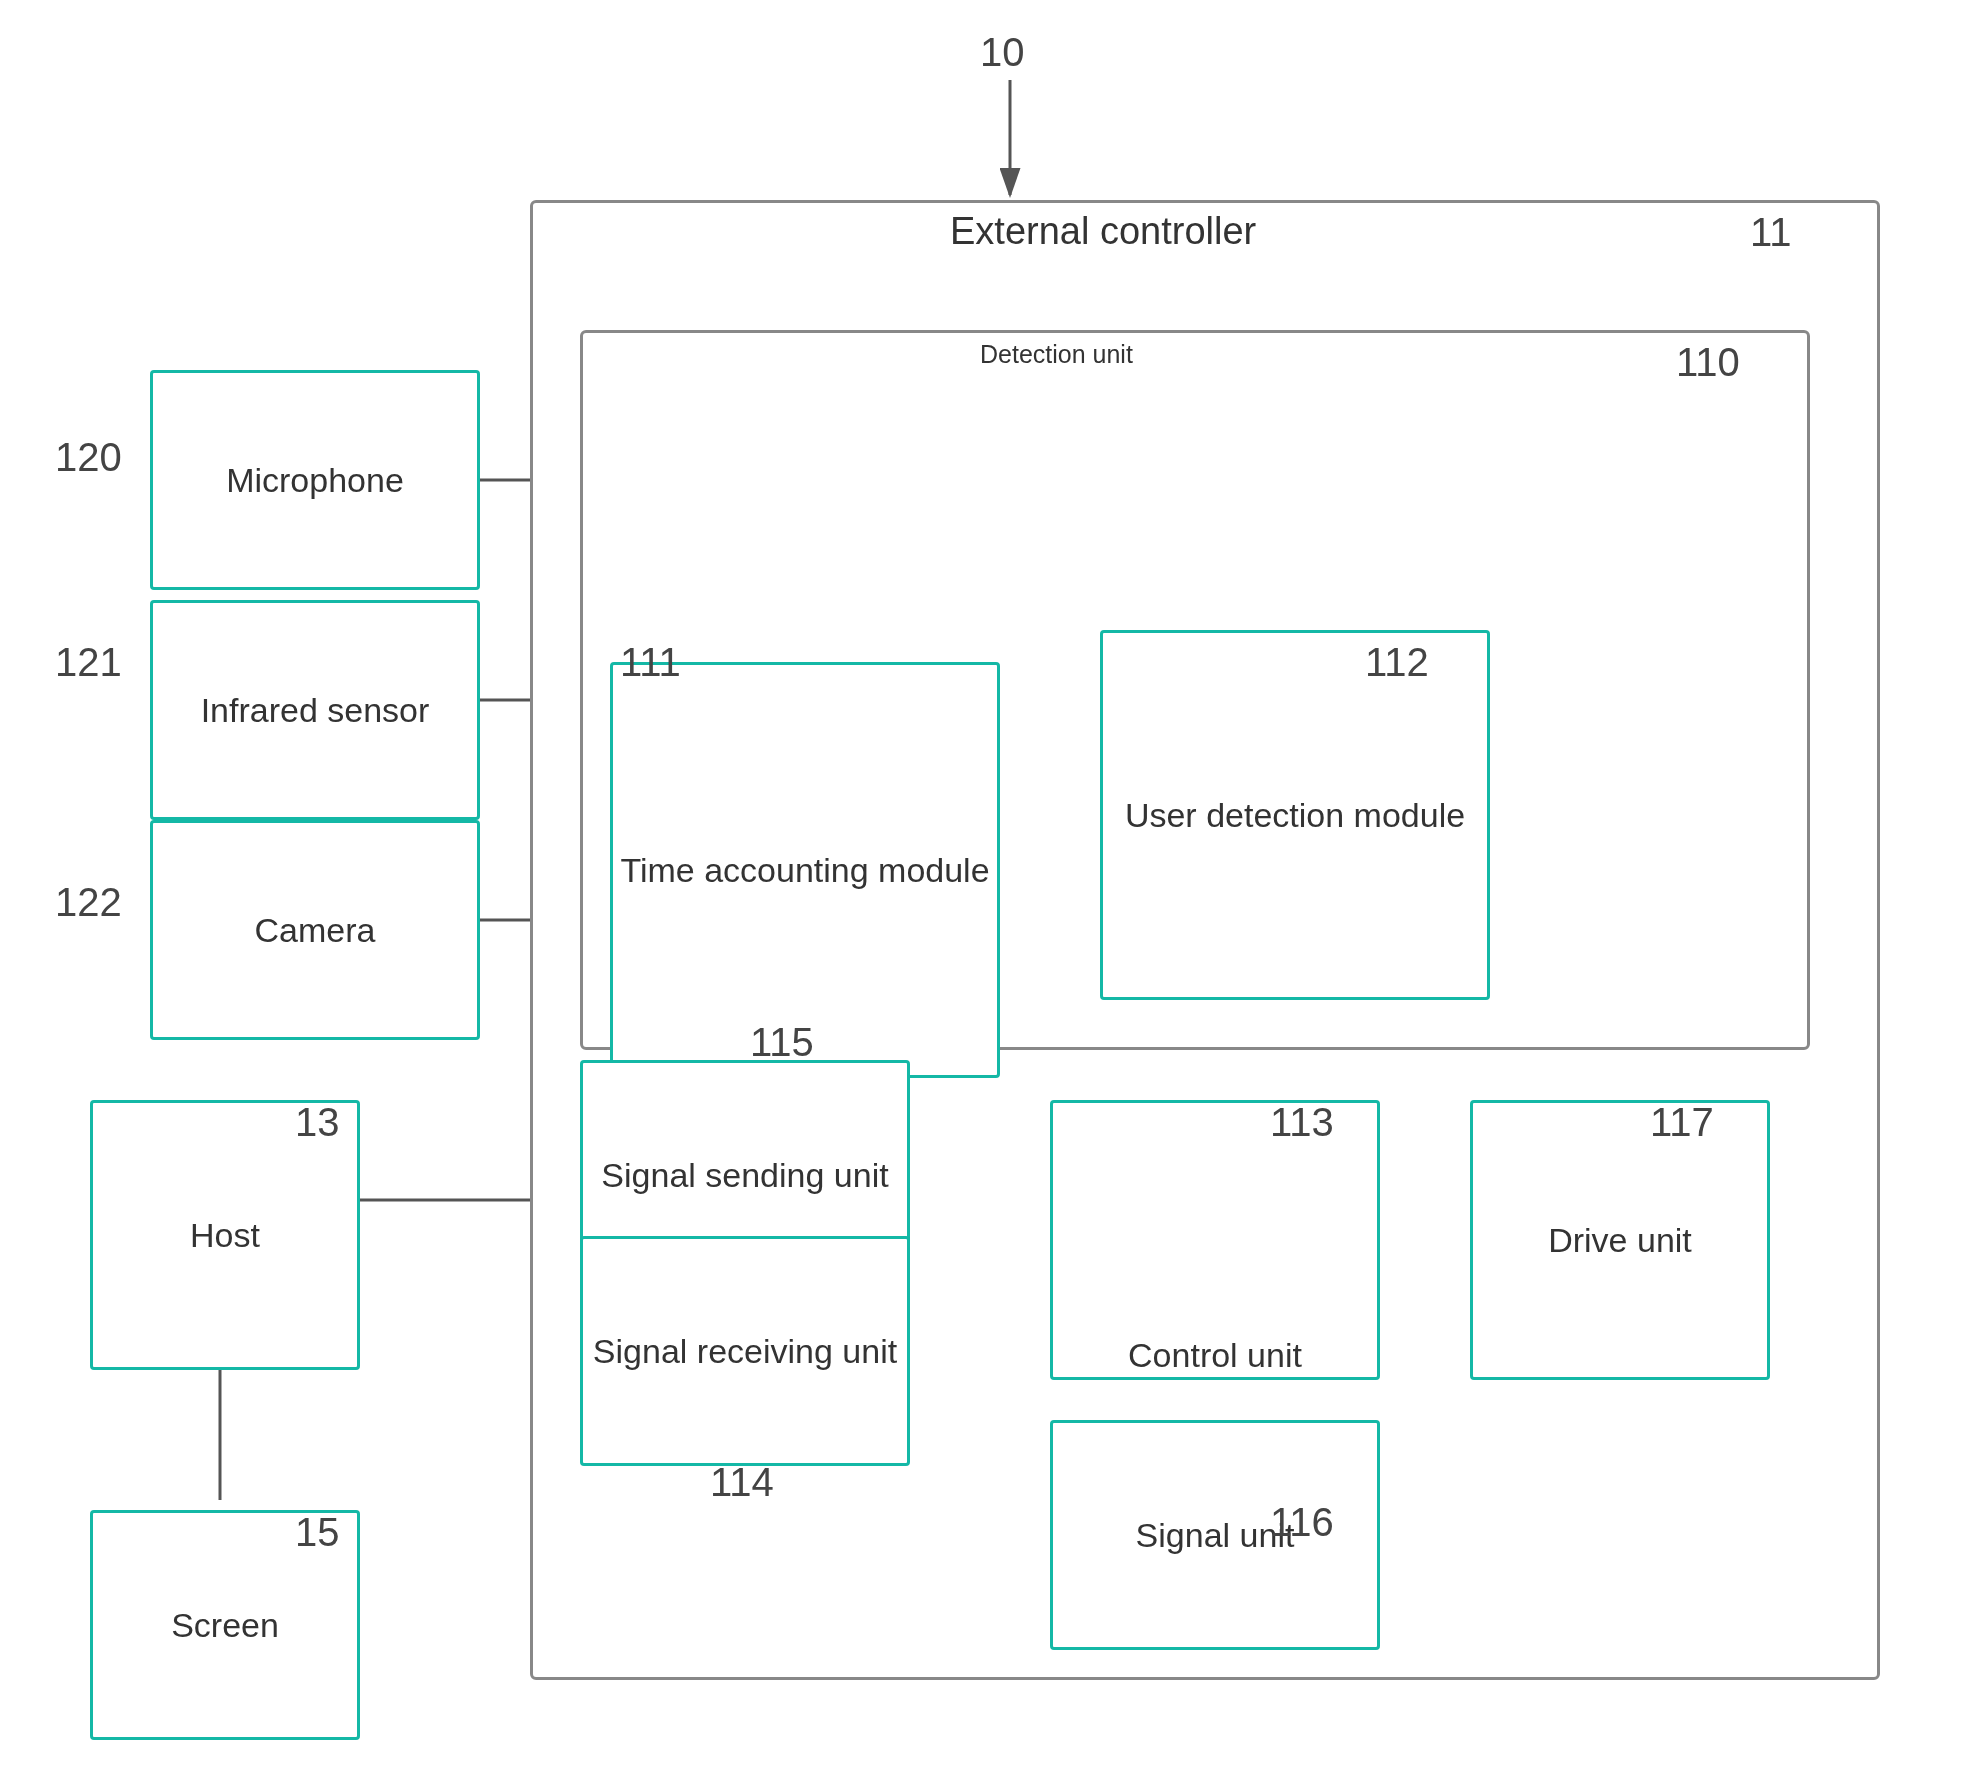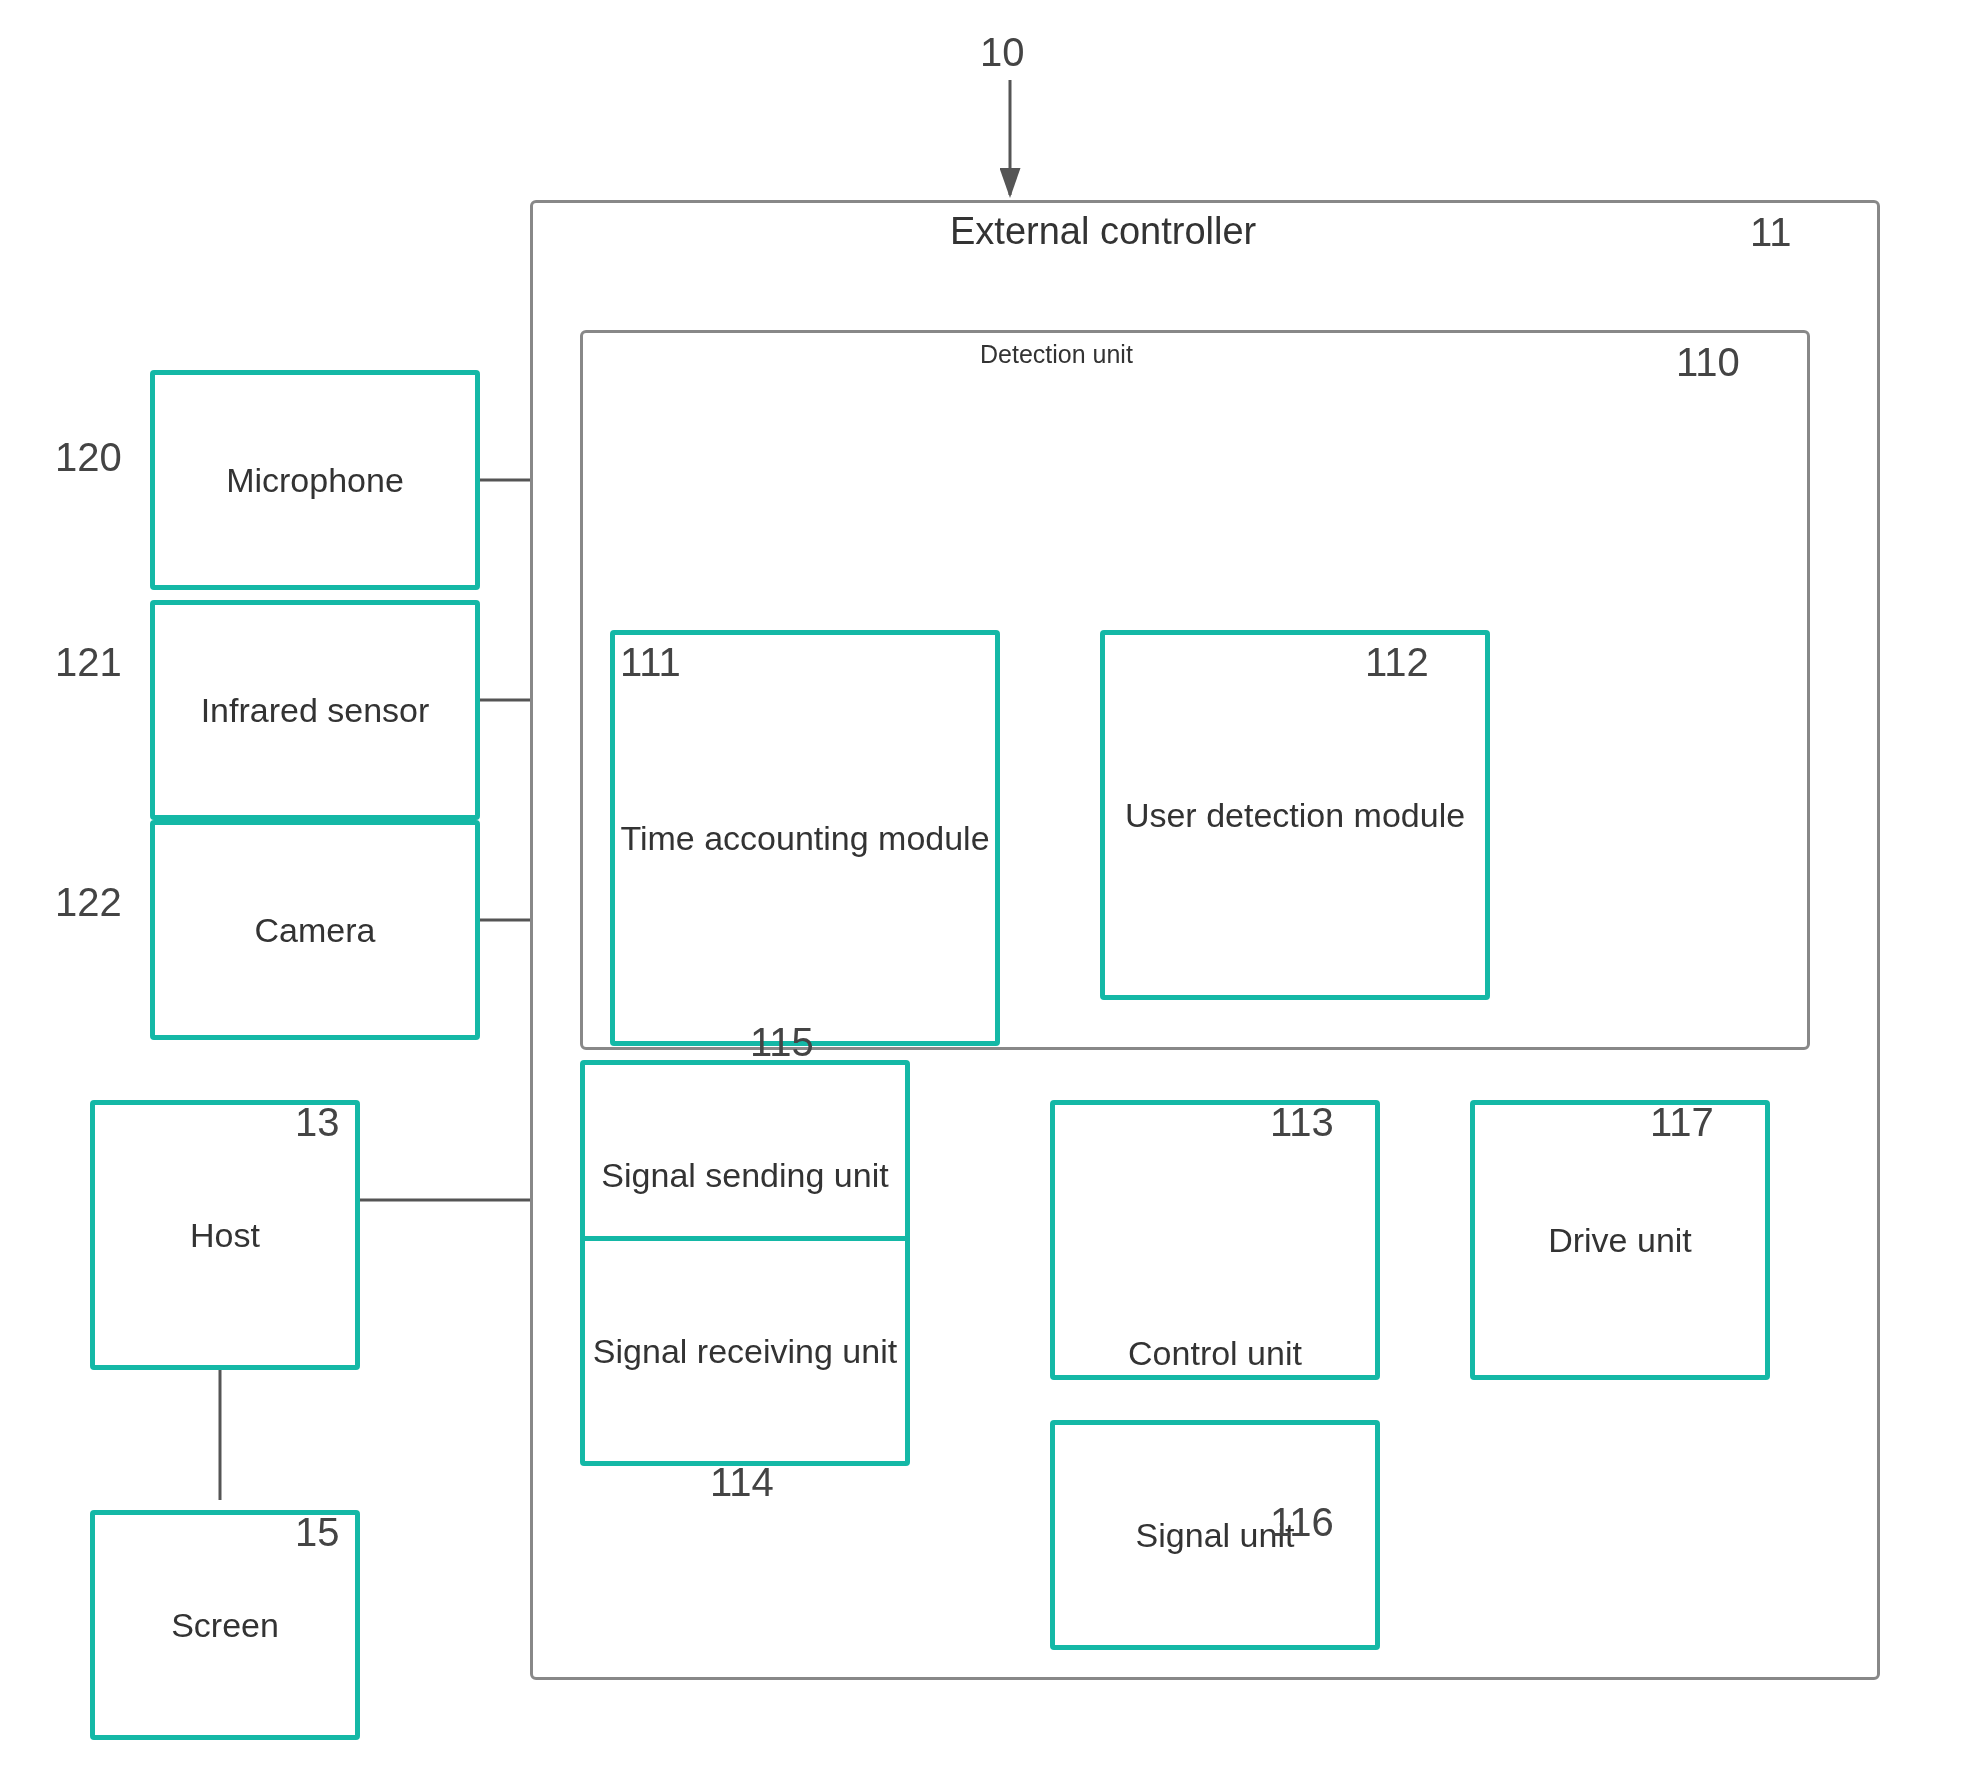--- a/index.html
+++ b/index.html
@@ -12,21 +12,21 @@
       overflow: hidden;
     }
     .diagram-container {
       position: absolute;
       top: 0; left: 0;
       width: 1984px;
       height: 1771px;
     }
     .box {
       position: absolute;
-      border: 5px solid #14b8a6;
+      border: 3px solid #14b8a6;
       background: #fff;
       display: flex;
       align-items: center;
       justify-content: center;
       text-align: center;
       font-size: 34px;
       color: #333;
       line-height: 1.3;
       border-radius: 4px;
     }
@@ -93,21 +93,21 @@
   <div class="ref-num" style="left:980px; top:30px;">10</div>
 
   <div class="box box-large" style="left:530px; top:200px; width:1350px; height:1480px;"></div>
   <div class="label" style="left:950px; top:210px; font-size:38px;">External controller</div>
   <div class="ref-num" style="left:1750px; top:210px;">11</div>
 
   <div class="box box-large" style="left:580px; top:330px; width:1230px; height:720px;"></div>
   <div class="label" style="left:980px; top:340px; font-size:25px;">Detection unit</div>
   <div class="ref-num" style="left:1676px; top:340px;">110</div>
 
-  <div class="box" style="left:610px; top:630px; width:390px; height:416px;">
+  <div class="box" style="left:610px; top:662px; width:390px; height:416px;">
     <span>Time accounting module</span>
   </div>
   <div class="ref-num" style="left:620px; top:640px;">111</div>
 
   <div class="box" style="left:1100px; top:630px; width:390px; height:370px;">
     <span>User detection module</span>
   </div>
   <div class="ref-num" style="left:1365px; top:640px;">112</div>
 
   <div class="box" style="left:580px; top:1060px; width:330px; height:230px;">

